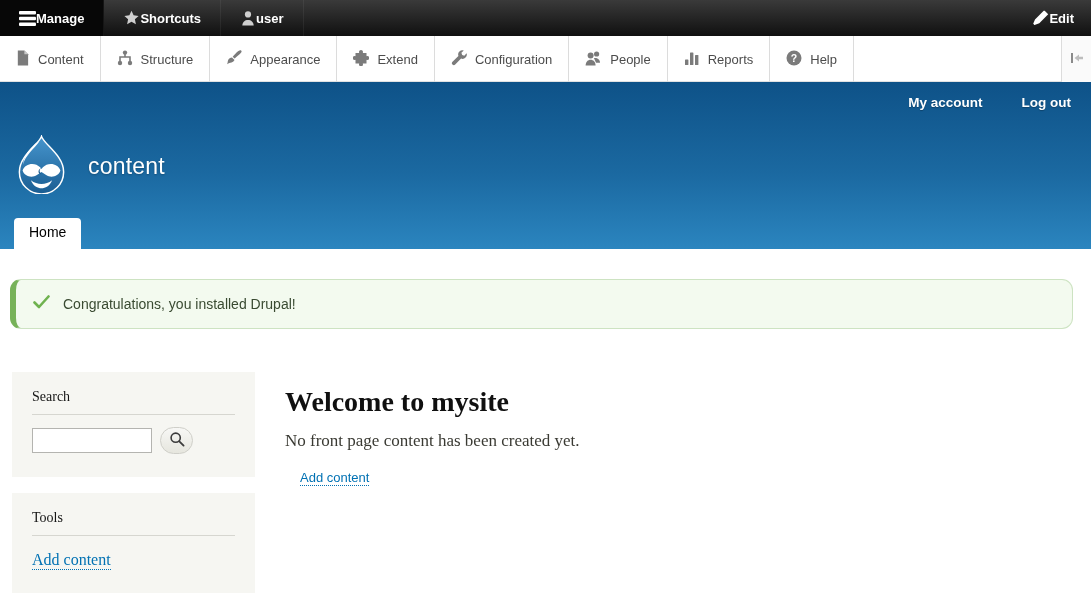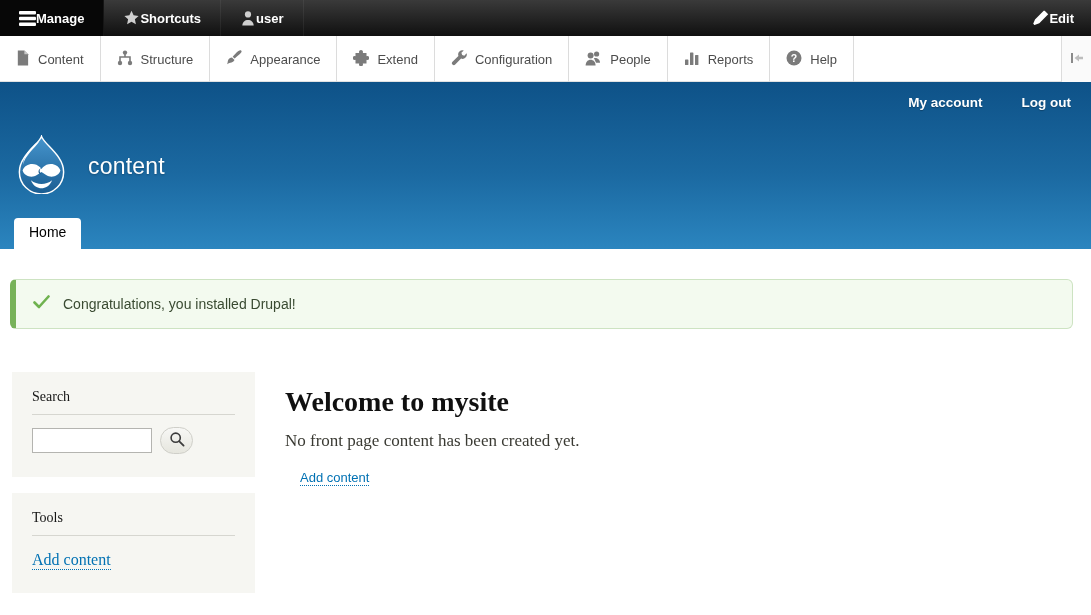--- a/index.html
+++ b/index.html
@@ -37,21 +37,21 @@
   .branding { position:absolute; top:53px; left:12px; display:flex; align-items:center; gap:17px; }
   .site-name { color:#fff; font-size:23px; letter-spacing:.2px;
     text-shadow:0 1px 2px rgba(0,0,0,.25); text-decoration:none; cursor:pointer; }
   .tabs { position:absolute; bottom:0; left:14px; display:flex; }
   .tab { background:#fff; color:#000; font-size:14px; padding:6px 15px 9px;
     border-radius:4px 4px 0 0; text-decoration:none; cursor:pointer; }
 
   
   .status-box { margin:30px 18px 0 10px; height:50px; display:flex; align-items:center;
     gap:13px; padding-left:17px; background:#f3faef; border:1px solid #cde3c2;
-    border-left:6px solid #77b259; border-radius:6px; }
+    border-left:6px solid #77b259; border-radius:11px; }
   .status-box .msg { font-size:14px; color:#394a31; }
 
   
   .layout { display:flex; margin-top:43px; padding-left:12px; }
   aside { width:243px; flex-shrink:0; }
   .block { background:#f6f6f2; padding:17px 20px 23px; margin-bottom:16px; }
   .block h2 { font-family:Liberation Serif, serif; font-weight:normal; font-size:14px;
     color:#151515; padding-bottom:9px; border-bottom:1px solid #d6d6d0; }
   .search-form { display:flex; align-items:center; gap:8px; margin-top:12px; }
   .search-form input { width:120px; height:25px; border:1px solid #b4b4b0; background:#fff;

